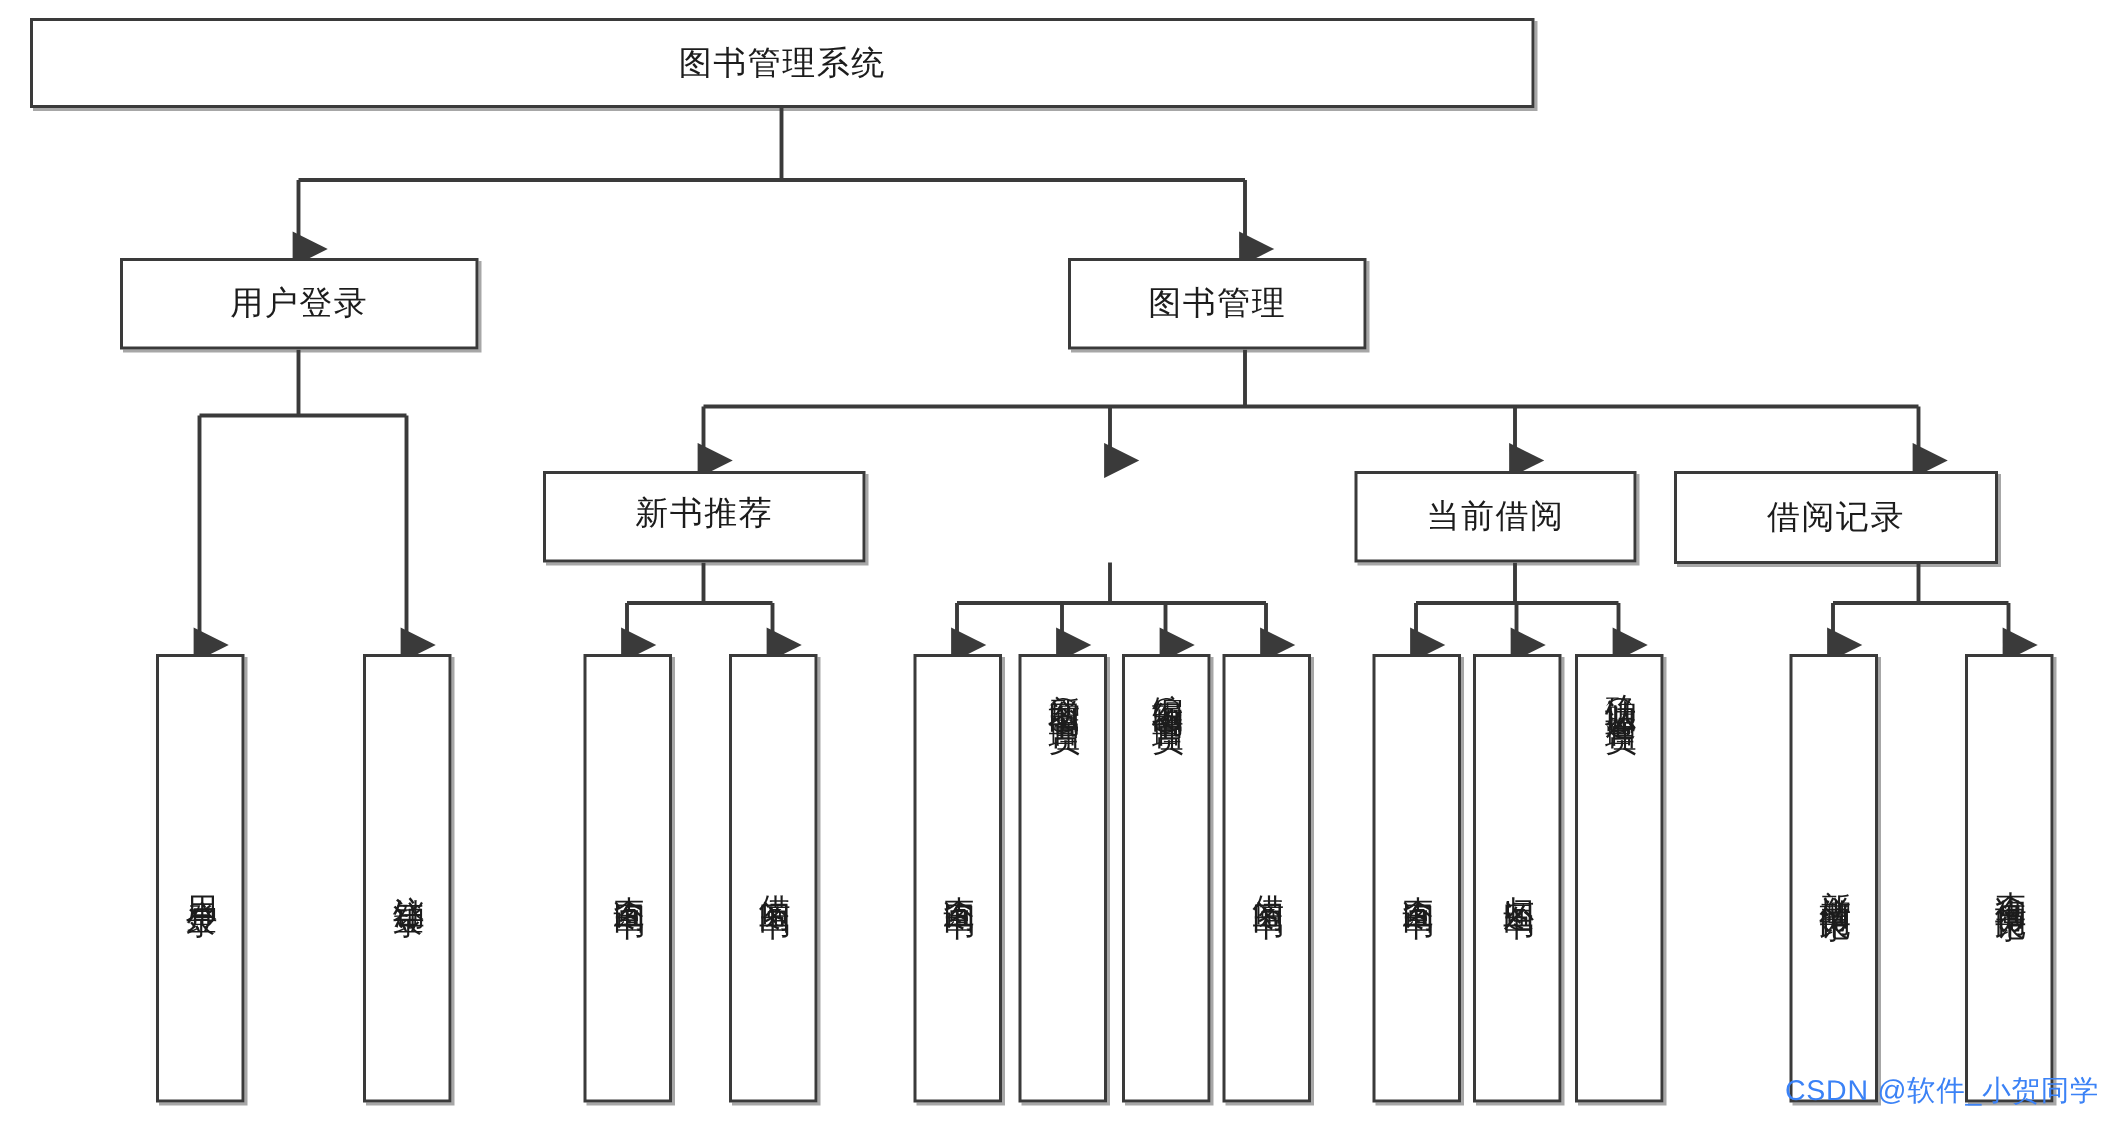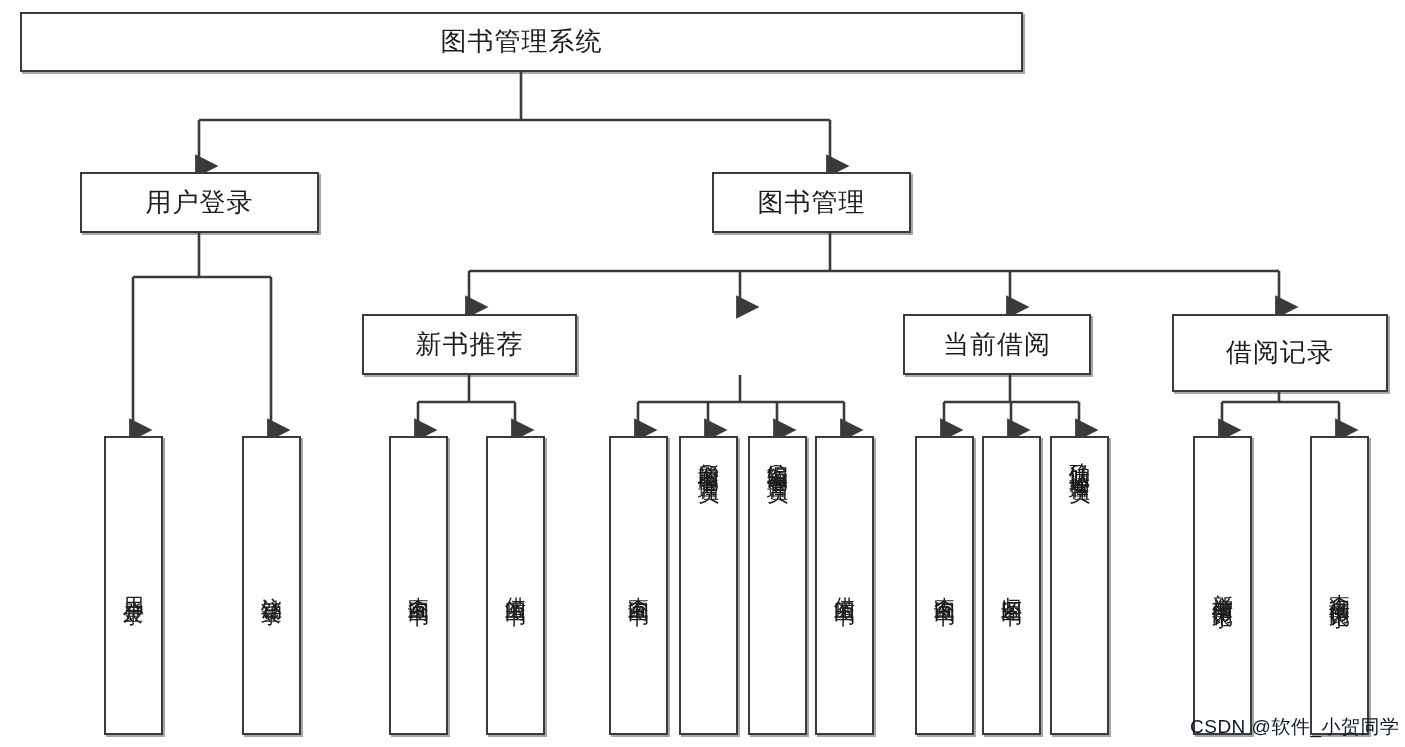--- a/index.html
+++ b/index.html
@@ -31,21 +31,21 @@
     box-sizing: border-box;
     background: #ffffff;
     border: 2px solid #3a3a3a;
     box-shadow: 2px 2px 0 0 rgba(60,60,60,0.45);
     display: flex;
     align-items: center;
     justify-content: center;
     color: #1c1c1c;
   }
   .node.horiz {
-    font-size: 26px;
+    font-size: 22px;
     letter-spacing: 1px;
     line-height: 1.2;
   }
   .node.vert {
     font-size: 21px;
     letter-spacing: 1px;
     padding: 8px 0;
     align-items: flex-start;
   }
   .node.vert .vlabel {
@@ -54,21 +54,21 @@
     -webkit-writing-mode: vertical-rl;
     letter-spacing: 3px;
     line-height: 1.15;
     white-space: nowrap;
     display: block;
     text-align: left;
   }
   .watermark {
     position: absolute;
     font-size: 19px;
-    color: #0f172a;
+    color: #3b82f6;
     letter-spacing: 0.5px;
     white-space: nowrap;
     user-select: none;
   }
 </style>
 </head>
 <body>
 
 <div id="diagram-root">
 
@@ -131,27 +131,27 @@
     <span>图书管理系统</span>
   </div>
 
   <div class="node horiz" style="left:80px; top:172px; width:239px; height:61px;">
     <span>用户登录</span>
   </div>
   <div class="node horiz" style="left:712px; top:172px; width:199px; height:61px;">
     <span>图书管理</span>
   </div>
 
-  <div class="node horiz" style="left:362px; top:314px; width:215px; height:61px;">
+  <div class="node horiz" style="left:362px; top:314px; width:215px; height:61px;font-family:Liberation Mono, monospace;">
     <span>新书推荐</span>
   </div>
   <div class="node horiz" style="left:903px; top:314px; width:188px; height:61px;text-align:center;">
     <span>当前借阅</span>
   </div>
-  <div class="node horiz" style="left:1172px; top:314px; width:216px; height:78px;">
+  <div class="node horiz" style="left:1116px; top:314px; width:216px; height:62px;">
     <span>借阅记录</span>
   </div>
 
   <div class="node vert" style="left:104px; top:436px; width:59px; height:299px; align-items:center;">
     <span class="vlabel">用户登录</span>
   </div>
   <div class="node vert" style="left:242px; top:436px; width:59px; height:299px; align-items:center;">
     <span class="vlabel">注销登录</span>
   </div>
 

